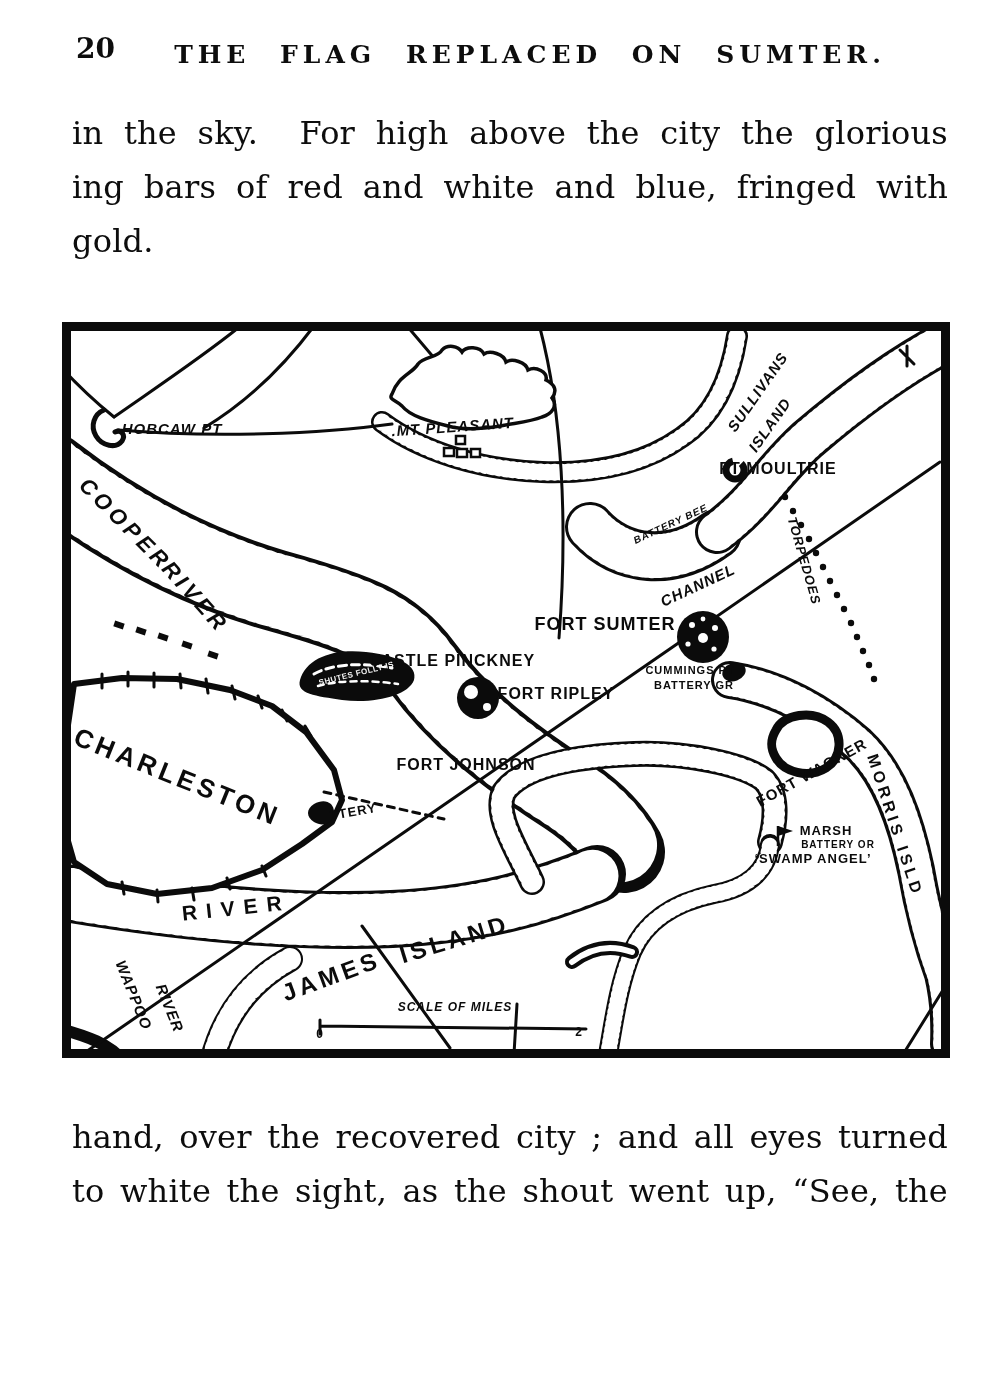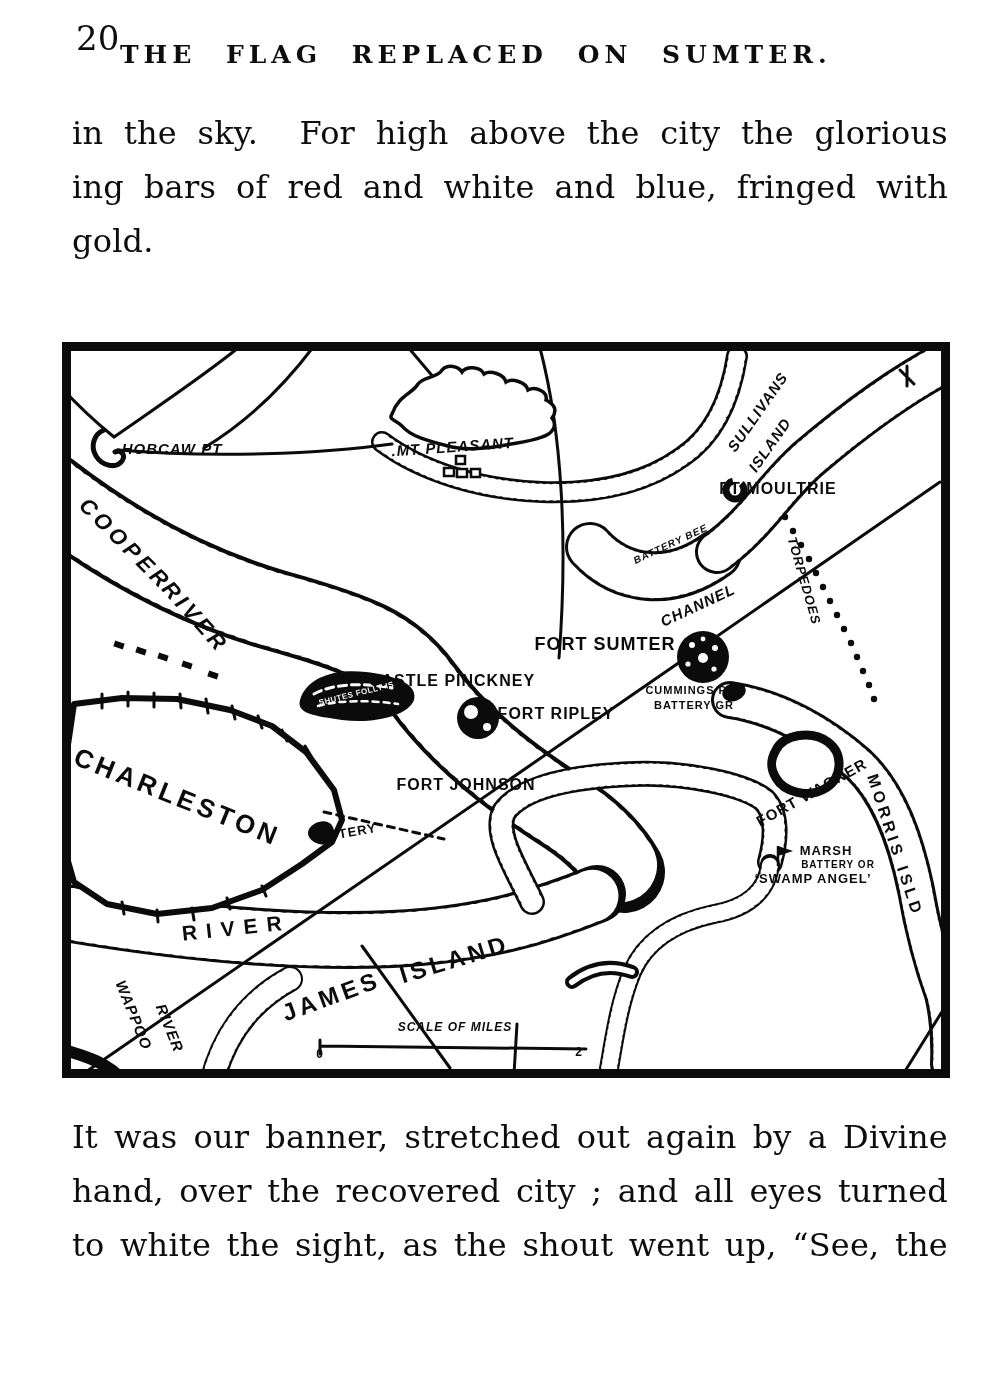--- a/index.html
+++ b/index.html
@@ -1,26 +1,26 @@
 <!DOCTYPE html>
 <html><head>
 <meta charset="utf-8">
 <style>
   html,body{margin:0;padding:0;background:#e8e8e8;}
   #page{position:relative;width:1000px;height:1376px;background:#ffffff;overflow:hidden;
         font-family:"DejaVu Serif",serif;color:#0d0d0d;}
-  .pgnum{position:absolute;left:76px;top:18px;font-size:34px;font-weight:400;}
-  .runhead{position:absolute;left:120px;right:60px;top:40px;text-align:left;
+  .pgnum{position:absolute;left:76px;top:32px;font-size:28px;font-weight:700;}
+  .runhead{position:absolute;left:120px;right:60px;top:40px;text-align:center;
            font-size:25px;font-weight:700;letter-spacing:5px;word-spacing:16px;}
   .para{position:absolute;left:72px;width:876px;}
   .para-top{top:106px;}
   .para-bottom{top:1110px;}
   .tline{font-size:32px;line-height:54px;letter-spacing:.2px;word-spacing:3px;
          text-align:justify;text-align-last:justify;white-space:normal;}
-  .mapwrap{position:absolute;left:62px;top:322px;width:888px;height:864px;background:#fff;margin-top:20px;}
+  .mapwrap{position:absolute;left:62px;top:322px;width:888px;height:864px;background:#fff;}
   svg{display:block;}
   .s{fill:none;stroke-linecap:round;stroke-linejoin:round;}
   .k{stroke:#0b0b0b;}
   .w{stroke:#ffffff;}
   .thin{fill:none;stroke:#0b0b0b;stroke-width:3;stroke-linecap:round;}
   .ml{font-family:"Liberation Sans",sans-serif;font-weight:700;fill:#0b0b0b;text-anchor:middle;letter-spacing:1px;}
   .it{font-style:italic;}
   .sp{letter-spacing:4px;}
   .spw{letter-spacing:9px;}
   .wt{fill:#f2f2f2;font-weight:700;letter-spacing:0.5px;}
@@ -221,18 +221,17 @@
           <text transform="translate(103 688) rotate(68)" font-size="15" class="ml it">RIVER</text>
           <text transform="translate(393 689) rotate(0)" font-size="12" class="ml it">SCALE OF MILES</text>
           <text transform="translate(258 716) rotate(0)" font-size="12" class="ml ">0</text>
           <text transform="translate(517 714) rotate(0)" font-size="12" class="ml ">2</text>
           <text transform="translate(295 354) rotate(-14)" font-size="8" class="ml wt">SHUTES FOLLY IS</text>
         </g>
     </svg>
   </div>
 
   <div class="para para-bottom">
-    <div class="tline">It was our banner, stretched out again by a Divine</div>
     <div class="tline">hand, over the recovered city ; and all eyes turned</div>
     <div class="tline">to white the sight, as the shout went up, “See, the</div>
   </div>
 
 </div>
 
 </body></html>

